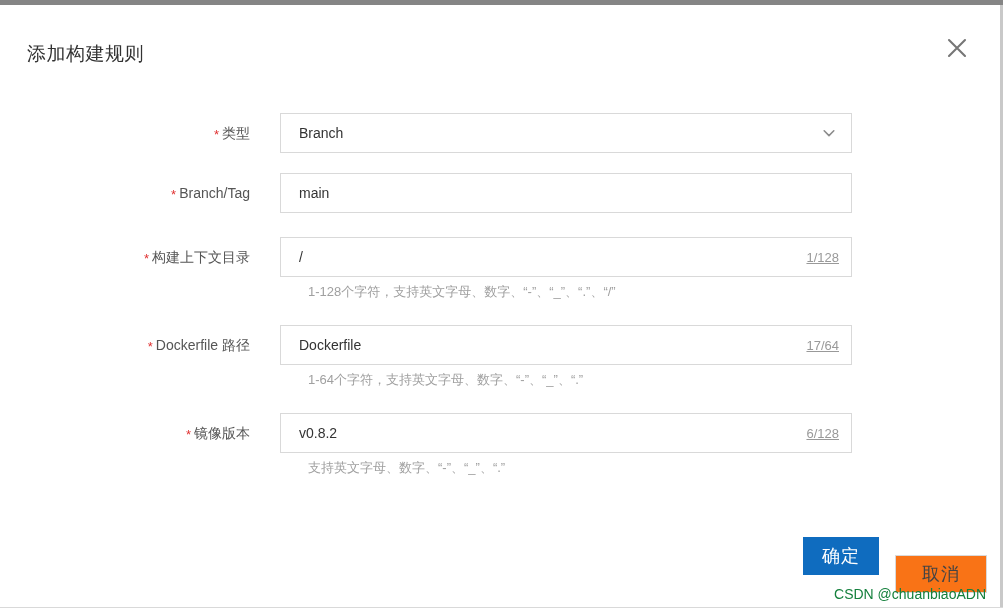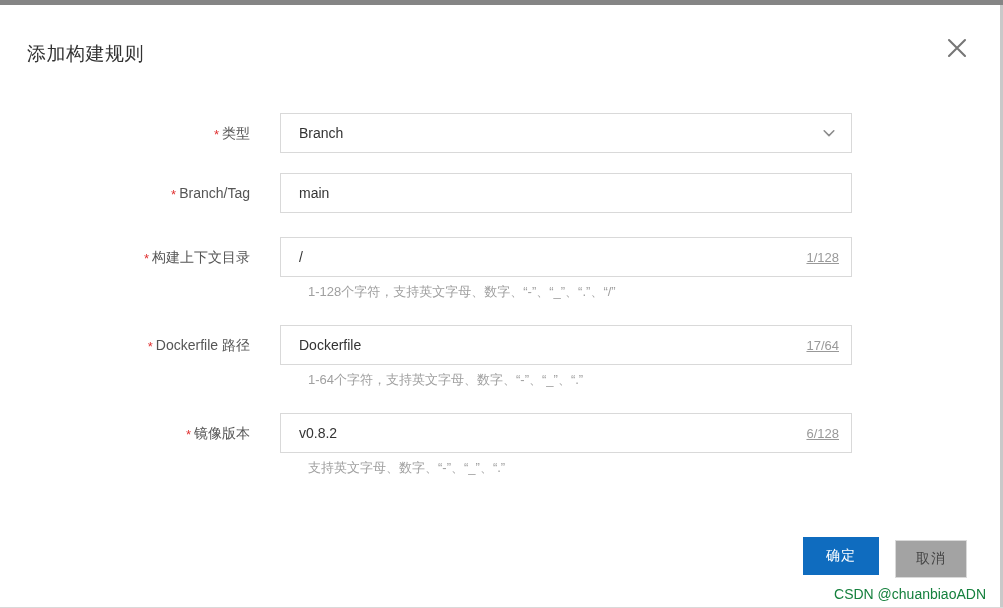--- a/index.html
+++ b/index.html
@@ -125,36 +125,36 @@
 
   
   .footer {
     position: absolute;
     left: 0; top: 530px;
     width: 1000px; height: 46px;
   }
   .btn {
     position: absolute;
     height: 38px;
-    font-size: 14px;
+    font-size: 18px;
     display: flex; align-items: center; justify-content: center;
     cursor: pointer;
     letter-spacing: 1px;
   }
   .btn-primary {
     left: 803px; top: 2px;
     width: 76px;
     background: #0f6cbf;
     color: #ffffff;
     border: 1px solid #0f6cbf;
   }
   .btn-default {
-    left: 895px; top: 5px;
-    width: 72px;
-    background: #a3a3a3;
+    left: 895px; top: 20px;
+    width: 92px;
+    background: #f97316;
     color: #444444;
     border: 1px solid #d9d9d9;
   }
 
   .watermark {
     position: absolute;
     right: 14px; bottom: 6px;
     font-size: 14px;
     color: #15803d;
     white-space: nowrap;

